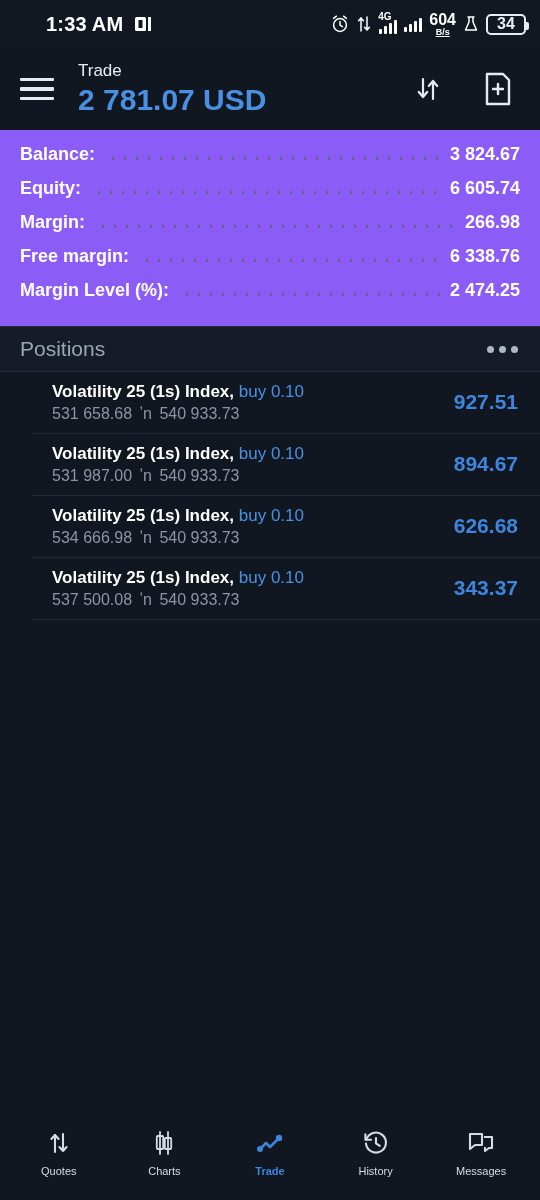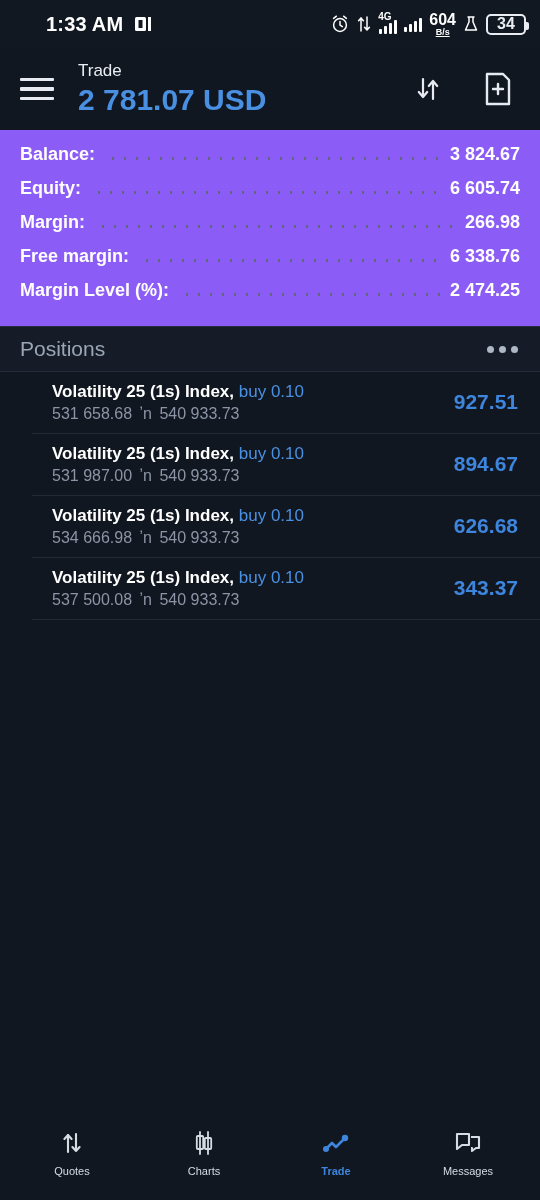--- a/index.html
+++ b/index.html
@@ -306,20 +306,30 @@
       <span class="tab-ico">
         <svg width="30" height="28" viewBox="0 0 30 28">
           <path d="M5 20l6-6 4 4 9-9" stroke="#3d85dd" stroke-width="2.6" fill="none" stroke-linecap="round" stroke-linejoin="round"></path>
           <circle cx="5" cy="20" r="3" fill="#3d85dd"></circle>
           <circle cx="24" cy="9" r="3.2" fill="#3d85dd"></circle>
         </svg>
       </span>
       <span class="tab-label">Trade</span>
     </div>
 
+    <div class="tab">
+      <span class="tab-ico">
+        <svg width="28" height="28" viewBox="0 0 28 28">
+          <path d="M4.4 10.6A10 10 0 1 1 4 14.6" fill="none" stroke="#d6dce4" stroke-width="2.1" stroke-linecap="round"></path>
+          <path d="M3.4 5.2v5.6h5.6" fill="none" stroke="#d6dce4" stroke-width="2.1" stroke-linecap="round" stroke-linejoin="round"></path>
+          <path d="M14 9v5.4l3.8 2.4" fill="none" stroke="#d6dce4" stroke-width="2.1" stroke-linecap="round"></path>
+        </svg>
+      </span>
+      <span class="tab-label">History</span>
+    </div>
 
     <div class="tab">
       <span class="tab-ico">
         <svg width="30" height="28" viewBox="0 0 30 28">
           <path d="M4 5h12v11H9l-5 4z" fill="none" stroke="#d6dce4" stroke-width="2.1" stroke-linejoin="round"></path>
           <path d="M18 8h8v11h-3l-4 3v-3h-1" fill="none" stroke="#d6dce4" stroke-width="2.1" stroke-linejoin="round"></path>
         </svg>
       </span>
       <span class="tab-label">Messages</span>
     </div>

